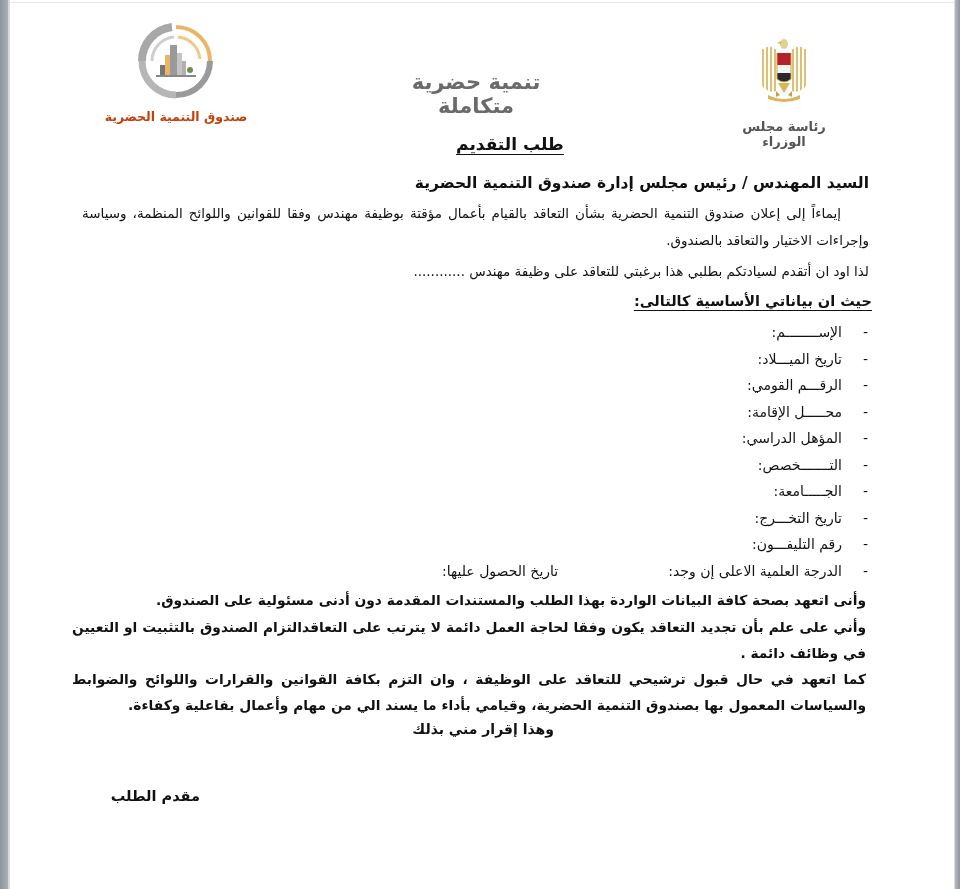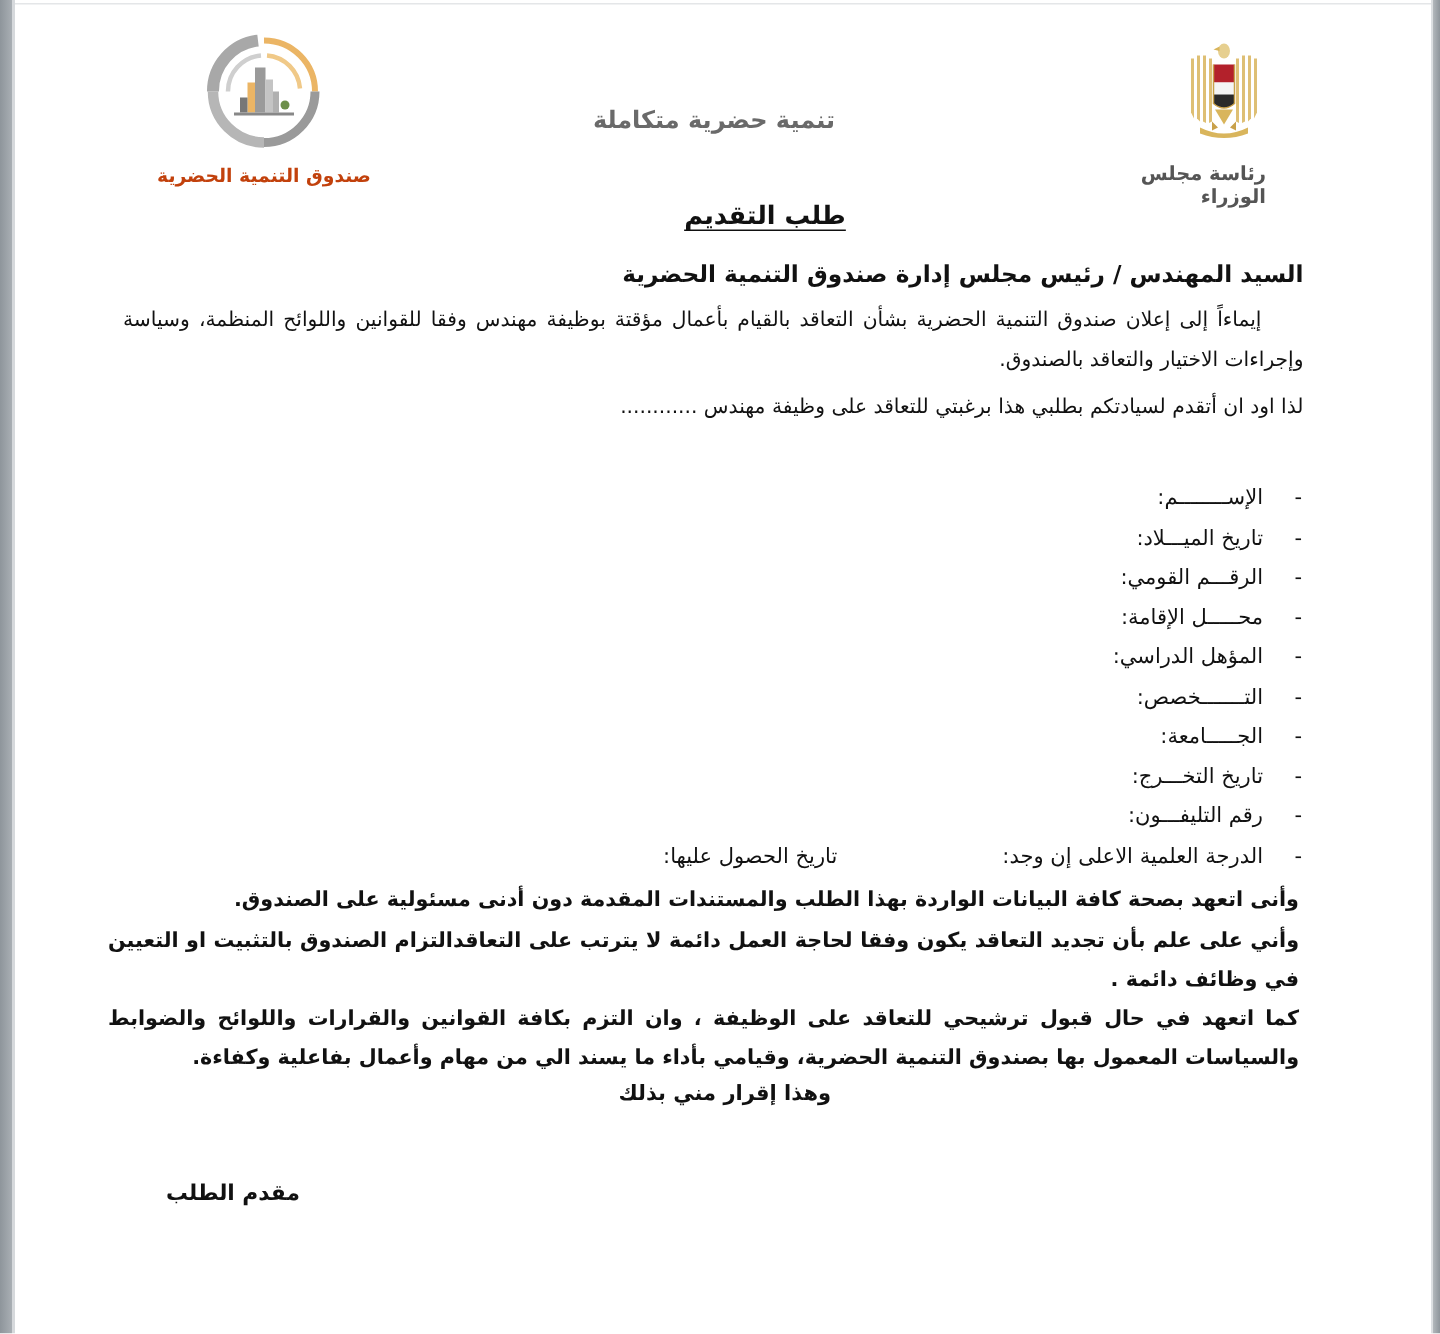--- a/index.html
+++ b/index.html
@@ -8,25 +8,25 @@
 
     .edge-left { position: absolute; left: 0; top: 0; width: 8px; height: 889px; background: linear-gradient(to right, #8e959b, #a9afb4); }
     .edge-left-line { position: absolute; left: 8px; top: 0; width: 2px; height: 889px; background: #d6d9dc; }
     .edge-right { position: absolute; right: 0; top: 0; width: 5px; height: 889px; background: linear-gradient(to right, #b5babe, #8e959b); }
     .edge-right-line { position: absolute; right: 5px; top: 0; width: 1px; height: 889px; background: #dcdfe2; }
     .edge-top { position: absolute; left: 10px; right: 6px; top: 2px; height: 1px; background: #e4e6e8; }
 
     .page { position: absolute; left: 10px; top: 3px; width: 944px; height: 886px; direction: rtl; }
 
     
-    .logo-right { position: absolute; right: 110px; top: 22px; width: 120px; }
+    .logo-right { position: absolute; right: 110px; top: 32px; width: 120px; text-align: center; }
     .eagle { width: 56px; height: 70px; margin: 0 auto; }
     .logo-right-caption { font-size: 13px; font-weight: bold; color: #555; margin-top: 10px; letter-spacing: 0.2px; }
 
-    .slogan { position: absolute; left: 376px; top: 67px; width: 180px; text-align: center; font-size: 16px; font-weight: bold; color: #6a6a6a; }
+    .slogan { position: absolute; left: 376px; top: 67px; width: 180px; text-align: center; font-size: 21px; font-weight: bold; color: #6a6a6a; }
 
     .logo-left { position: absolute; left: 86px; top: 20px; width: 160px; text-align: center; }
     .fund-emblem { width: 80px; height: 76px; margin: 0 auto; }
     .logo-left-caption { font-size: 12.5px; font-weight: bold; color: #c2410c; margin-top: 6px; }
 
     
     .title { position: absolute; left: 0; right: 0; top: 131px; text-align: center; font-size: 17px; font-weight: bold; text-decoration: underline; text-underline-offset: 4px; padding-left: 56px; }
     .addressee { position: absolute; right: 85px; top: 171px; font-size: 15.5px; font-weight: bold; }
 
     .para { position: absolute; right: 85px; left: 72px; font-size: 13.5px; line-height: 27px; text-align: justify; }
@@ -113,20 +113,21 @@
     <div class="logo-left-caption">صندوق التنمية الحضرية</div>
   </div>
 
   <div class="title">طلب التقديم</div>
 
   <div class="addressee">السيد المهندس / رئيس مجلس إدارة صندوق التنمية الحضرية</div>
 
   <p class="para p1">إيماءاً إلى إعلان صندوق التنمية الحضرية بشأن التعاقد بالقيام بأعمال مؤقتة بوظيفة مهندس وفقا للقوانين واللوائح المنظمة، وسياسة وإجراءات الاختيار والتعاقد بالصندوق.</p>
   <p class="para p2">لذا اود ان أتقدم لسيادتكم بطلبي هذا برغبتي للتعاقد على وظيفة مهندس ............</p>
 
+  <div class="section-head">حيث ان بياناتي الأساسية كالتالى:</div>
 
   <ul class="fields">
     <li class="field">
       <span class="dash">-</span>
       <span class="label">الإســــــــم:</span>
     </li>
     <li class="field">
       <span class="dash">-</span>
       <span class="label">تاريخ الميـــلاد:</span>
     </li>

